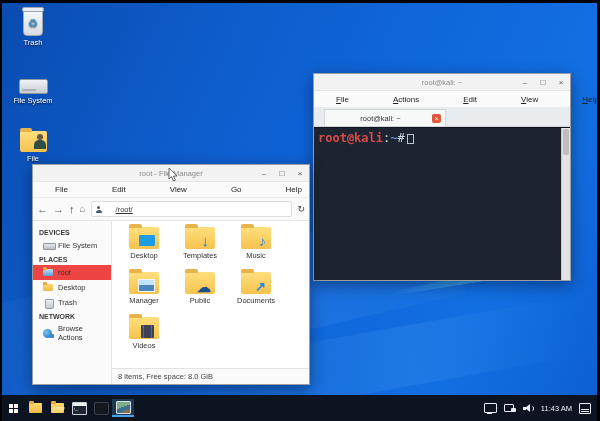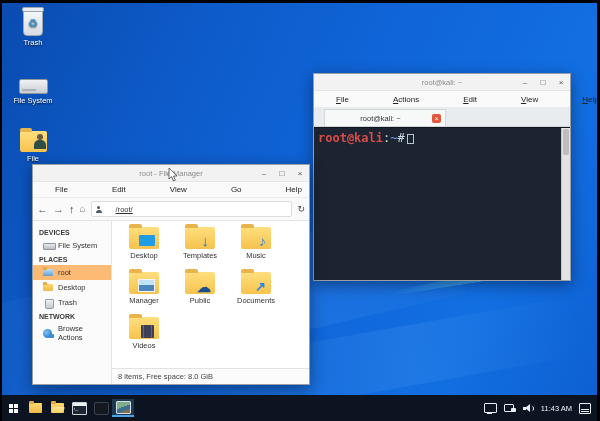--- a/index.html
+++ b/index.html
@@ -61,21 +61,21 @@
     display:flex;align-items:center;gap:14px;padding:0 4px;font-size:7.5px;color:#333;text-decoration:underline;}
   .person{width:6px;height:7px;position:relative;}
   .person::before{content:"";position:absolute;left:1.5px;top:0;width:3px;height:3px;border-radius:50%;background:#4a5a66;}
   .person::after{content:"";position:absolute;left:0;bottom:0;width:6px;height:3px;border-radius:3px 3px 0 0;background:#4a5a66;}
   #fm-reload{margin-left:auto;font-size:9px;color:#444;}
   #fm-body{flex:1;display:flex;min-height:0;}
   #fm-sidebar{width:78px;background:#fbfbfb;border-right:1px solid #e6e6e6;padding-top:5px;
     font-size:7.5px;color:#333;}
   .sb-header{font-weight:bold;font-size:7px;color:#3a3a3a;padding:3px 6px 2px;}
   .sb-item{display:flex;align-items:center;gap:4px;padding:2px 6px 2px 10px;}
-  .sb-item.selected{background:#fdba74;}
+  .sb-item.selected{background:#ef4444;}
   .mini{width:11px;height:11px;position:relative;flex:0 0 11px;}
   .mini-drive::before{content:"";position:absolute;left:0;top:3px;width:11px;height:5px;
     background:linear-gradient(180deg,#e8ebee,#b9bfc5);border:1px solid #8f969c;border-radius:1px;}
   .mini-folder::before{content:"";position:absolute;left:0;top:2px;width:10px;height:7px;border-radius:1px;
     background:linear-gradient(180deg,#ffd96e,#f0b94a);}
   .mini-folder::after{content:"";position:absolute;left:0;top:0;width:4px;height:3px;background:#e2ac45;border-radius:1px 1px 0 0;}
   .mini-folder.blue::before{background:linear-gradient(180deg,#bfe0f7,#5f9fd8);}
   .mini-trash::before{content:"";position:absolute;left:2px;top:2px;width:7px;height:8px;
     background:linear-gradient(180deg,#eef1f3,#c3c9ce);border:1px solid #949ba1;border-radius:1px 1px 2px 2px;}
   .mini-net::before{content:"";position:absolute;left:0;top:1px;width:9px;height:9px;border-radius:50%;

